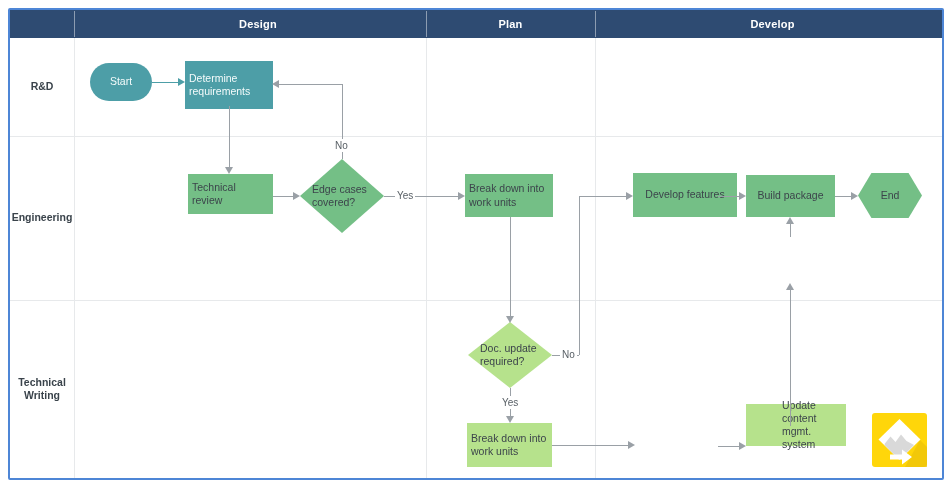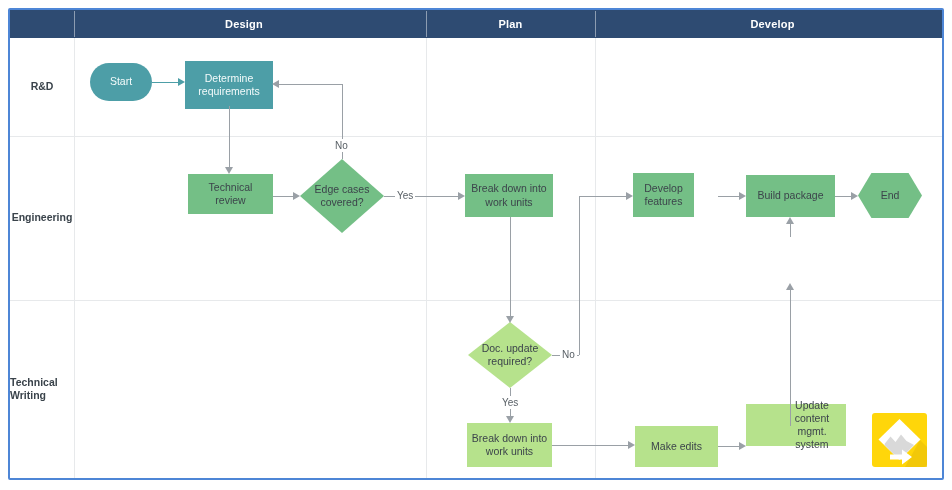--- a/index.html
+++ b/index.html
@@ -16,24 +16,24 @@
   .hcell { position:absolute; top:10px; height:28px; display:flex; align-items:center; justify-content:center;
            color:#ffffff; font-size:11px; font-weight:bold; letter-spacing:.2px; }
   .hsep { position:absolute; top:11px; height:26px; width:1px; background:rgba(255,255,255,.45); }
 
   
   .gv { position:absolute; width:1px; background:#e7e9eb; top:38px; height:440px; }
   .gh { position:absolute; height:1px; background:#e7e9eb; left:10px; width:932px; }
 
   
   .lane-label { position:absolute; left:10px; width:64px; display:flex; align-items:center; justify-content:center;
-                font-size:10.5px; font-weight:bold; color:#3a434b; line-height:1.25; }
+                text-align:center; font-size:10.5px; font-weight:bold; color:#3a434b; line-height:1.25; }
 
   
-  .node { position:absolute; display:flex; align-items:center; justify-content:center; text-align:center;
+  .node { position:absolute; display:flex; align-items:center; justify-content:center; 
           font-size:10.5px; line-height:1.25; color:#3c444b; padding:2px 4px; }
   .teal { background:#4d9ea7; color:#f4fbfb; }
   .green { background:#74bf86; }
   .lgreen { background:#b6e28c; }
   .pill { border-radius:19px; }
   .diamond { clip-path:polygon(50% 0,100% 50%,50% 100%,0 50%); padding:4px 12px; }
   .hex { clip-path:polygon(21% 0,79% 0,100% 50%,79% 100%,21% 100%,0 50%); }
 
   
   .seg { position:absolute; background:#9aa0a6; }
@@ -52,21 +52,21 @@
   .watermark { position:absolute; left:872px; top:413px; width:55px; height:54px; }
 </style>
 </head>
 <body>
 
 <div class="stage">
 
   <div class="frame"></div>
   <div class="header-bg"></div>
   <div class="hcell" style="left:10px;width:64px;"></div>
-  <div class="hcell" style="left:68px;width:352px;">Design</div>
+  <div class="hcell" style="left:82px;width:352px;">Design</div>
   <div class="hcell" style="left:426px;width:169px;">Plan</div>
   <div class="hcell" style="left:595px;width:347px;padding-left:8px;">Develop</div>
   <div class="hsep" style="left:74px;"></div>
   <div class="hsep" style="left:426px;"></div>
   <div class="hsep" style="left:595px;"></div>
 
   <div class="gv" style="left:74px;"></div>
   <div class="gv" style="left:426px;"></div>
   <div class="gv" style="left:595px;"></div>
   <div class="gh" style="top:136px;"></div>
@@ -75,27 +75,26 @@
   <div class="lane-label" style="top:38px;height:98px;">R&amp;D</div>
   <div class="lane-label" style="top:136px;height:164px;">Engineering</div>
   <div class="lane-label" style="top:300px;height:178px;">Technical Writing</div>
 
   <div class="node teal pill" style="left:90px;top:63px;width:62px;height:38px;">Start</div>
   <div class="node teal" style="left:185px;top:61px;width:88px;height:48px;">Determine requirements</div>
 
   <div class="node green" style="left:188px;top:174px;width:85px;height:40px;">Technical review</div>
   <div class="node green diamond" style="left:300px;top:159px;width:84px;height:74px;">Edge cases covered?</div>
   <div class="node green" style="left:465px;top:174px;width:88px;height:43px;">Break down into work units</div>
-  <div class="node green" style="left:633px;top:173px;width:61px;height:44px;">Develop features</div>
+  <div class="node green" style="left:633px;top:173px;width:104px;height:44px;">Develop features</div>
   <div class="node green" style="left:746px;top:175px;width:89px;height:42px;">Build package</div>
   <div class="node green hex" style="left:858px;top:173px;width:64px;height:45px;">End</div>
 
   <div class="node lgreen diamond" style="left:468px;top:322px;width:84px;height:66px;">Doc. update required?</div>
   <div class="node lgreen" style="left:467px;top:423px;width:85px;height:44px;">Break down into work units</div>
-  <div class="node lgreen" style="left:635px;top:426px;width:83px;height:41px;">Make edits</div>
   <div class="node lgreen" style="left:746px;top:404px;width:100px;height:42px;padding-left:36px;">Update content mgmt. system</div>
 
   <div class="seg h teal-line" style="left:152px;top:81.5px;width:27px;"></div>
   <div class="ah ah-r teal-ah" style="left:178px;top:77.5px;"></div>
 
   <div class="seg v" style="left:228.5px;top:106px;height:61px;"></div>
   <div class="ah ah-d" style="left:224.5px;top:167px;"></div>
 
   <div class="seg h" style="left:273px;top:195.5px;width:21px;"></div>
   <div class="ah ah-r" style="left:293px;top:191.5px;"></div>

